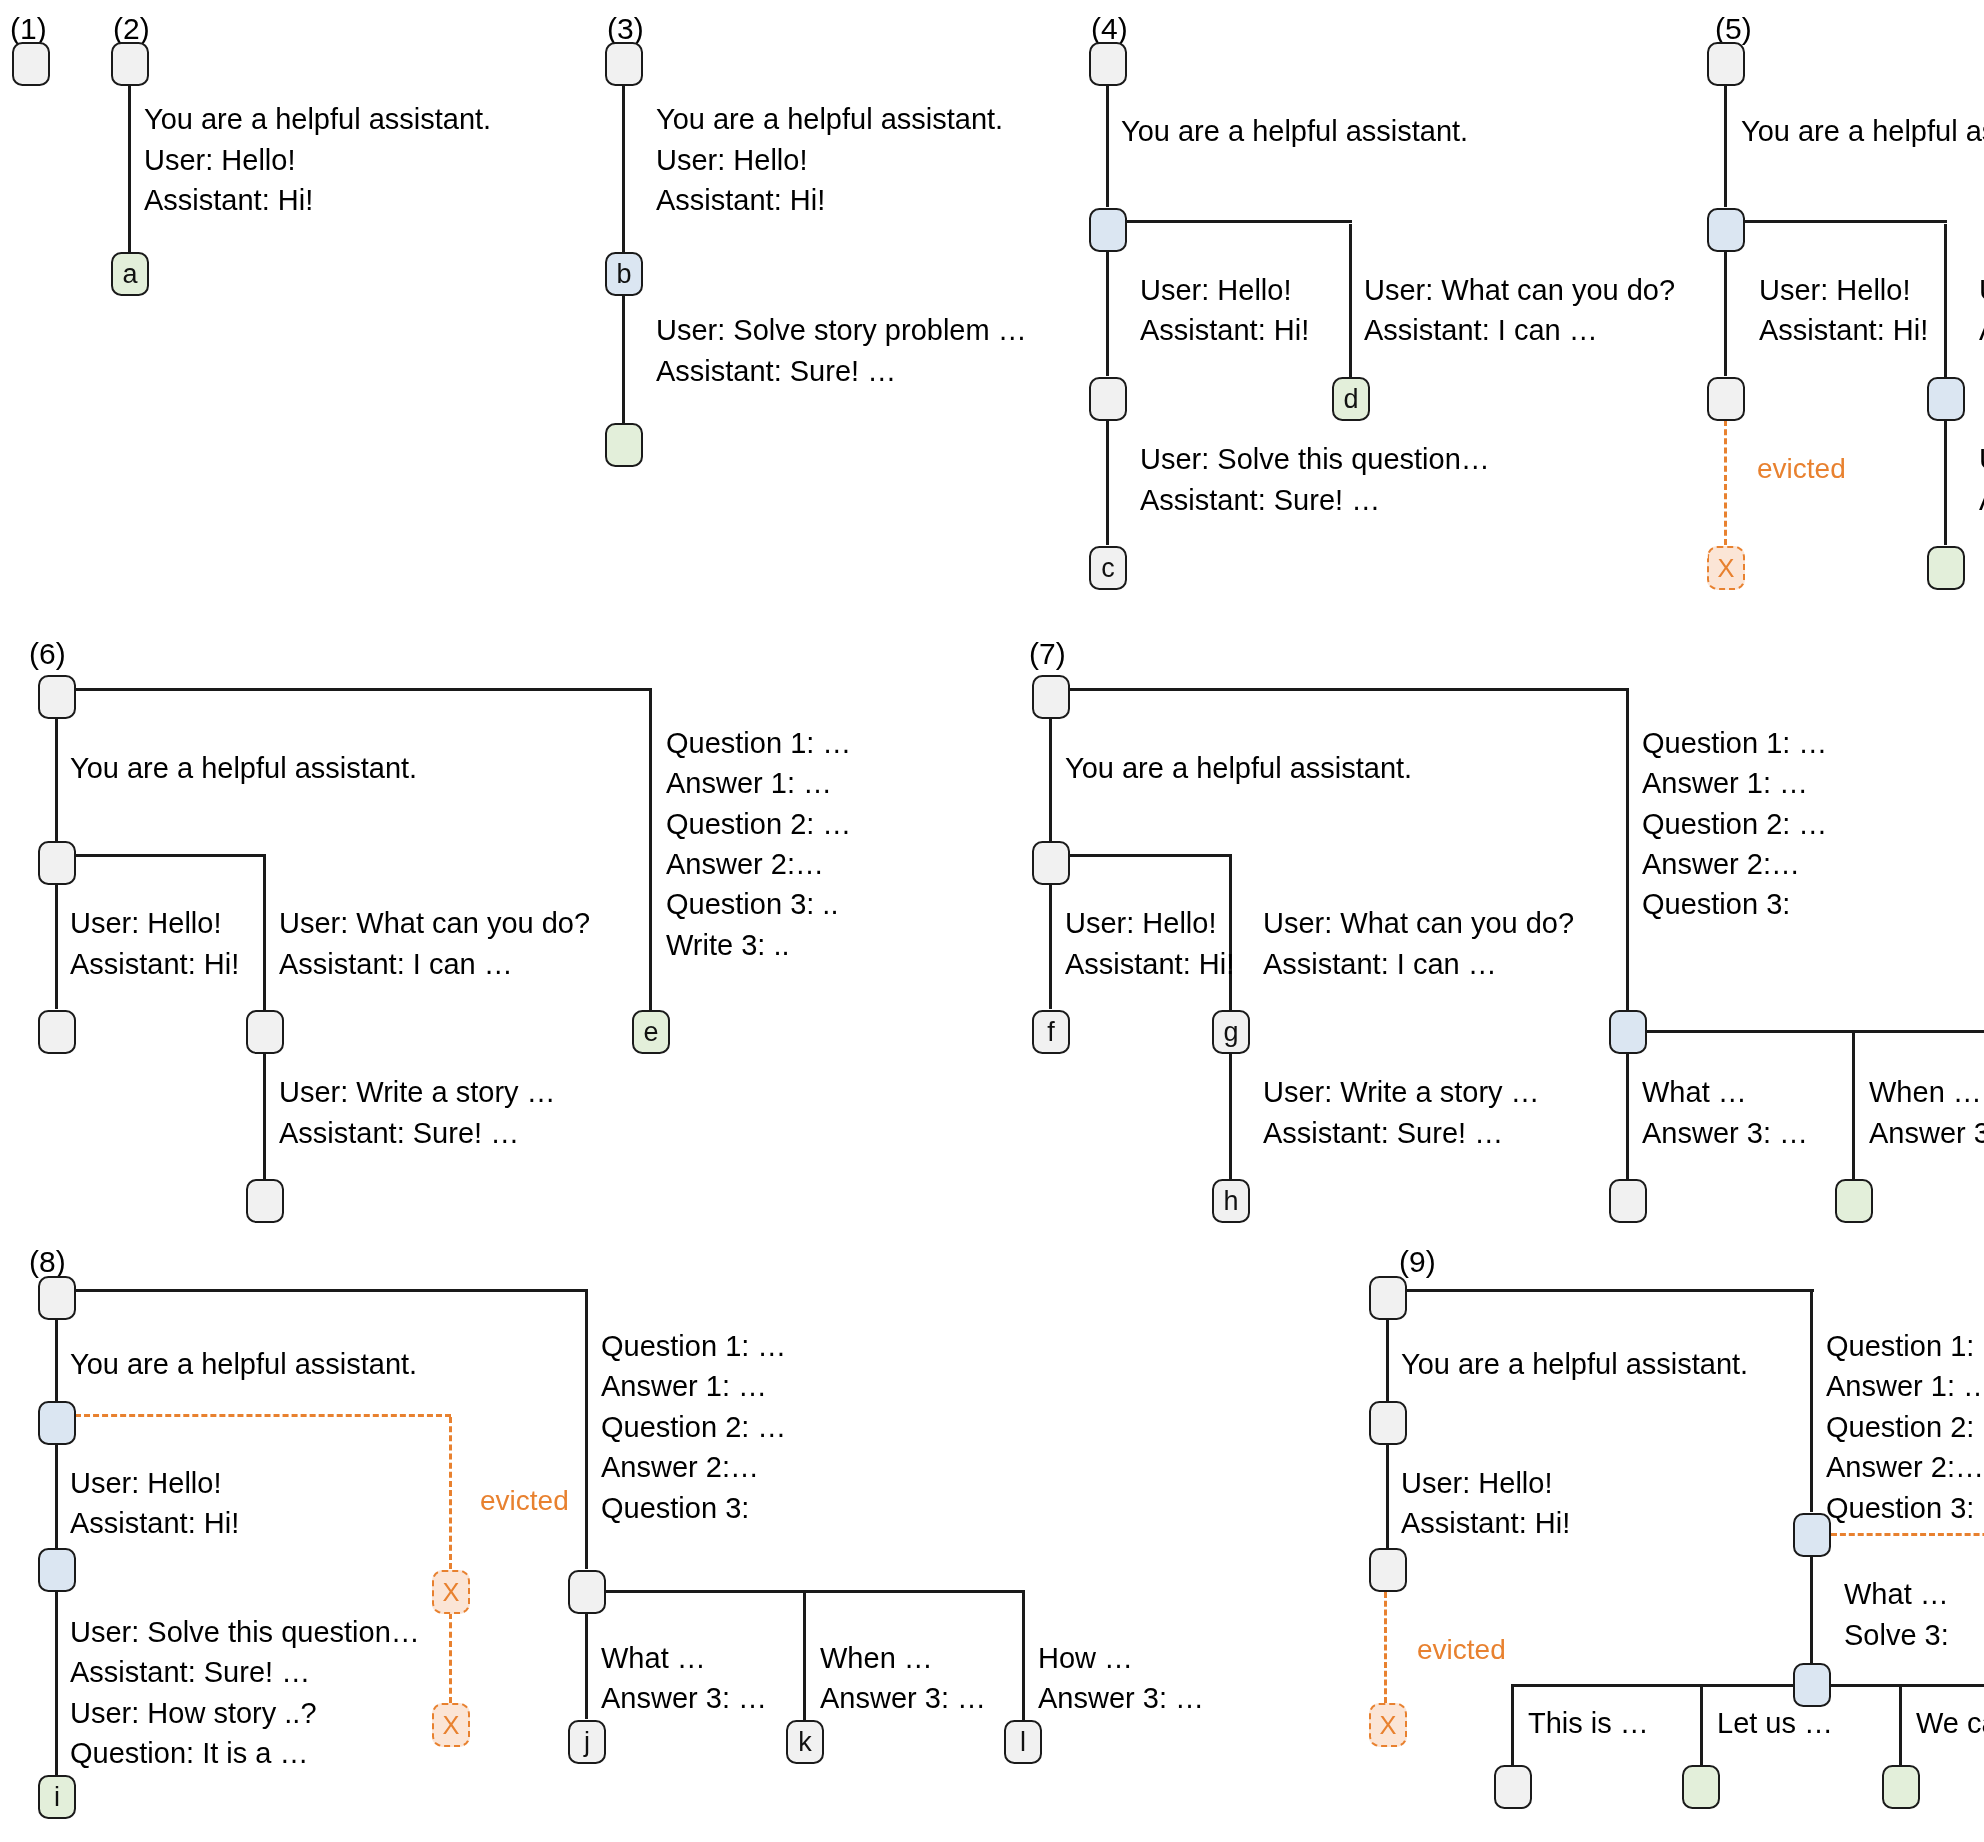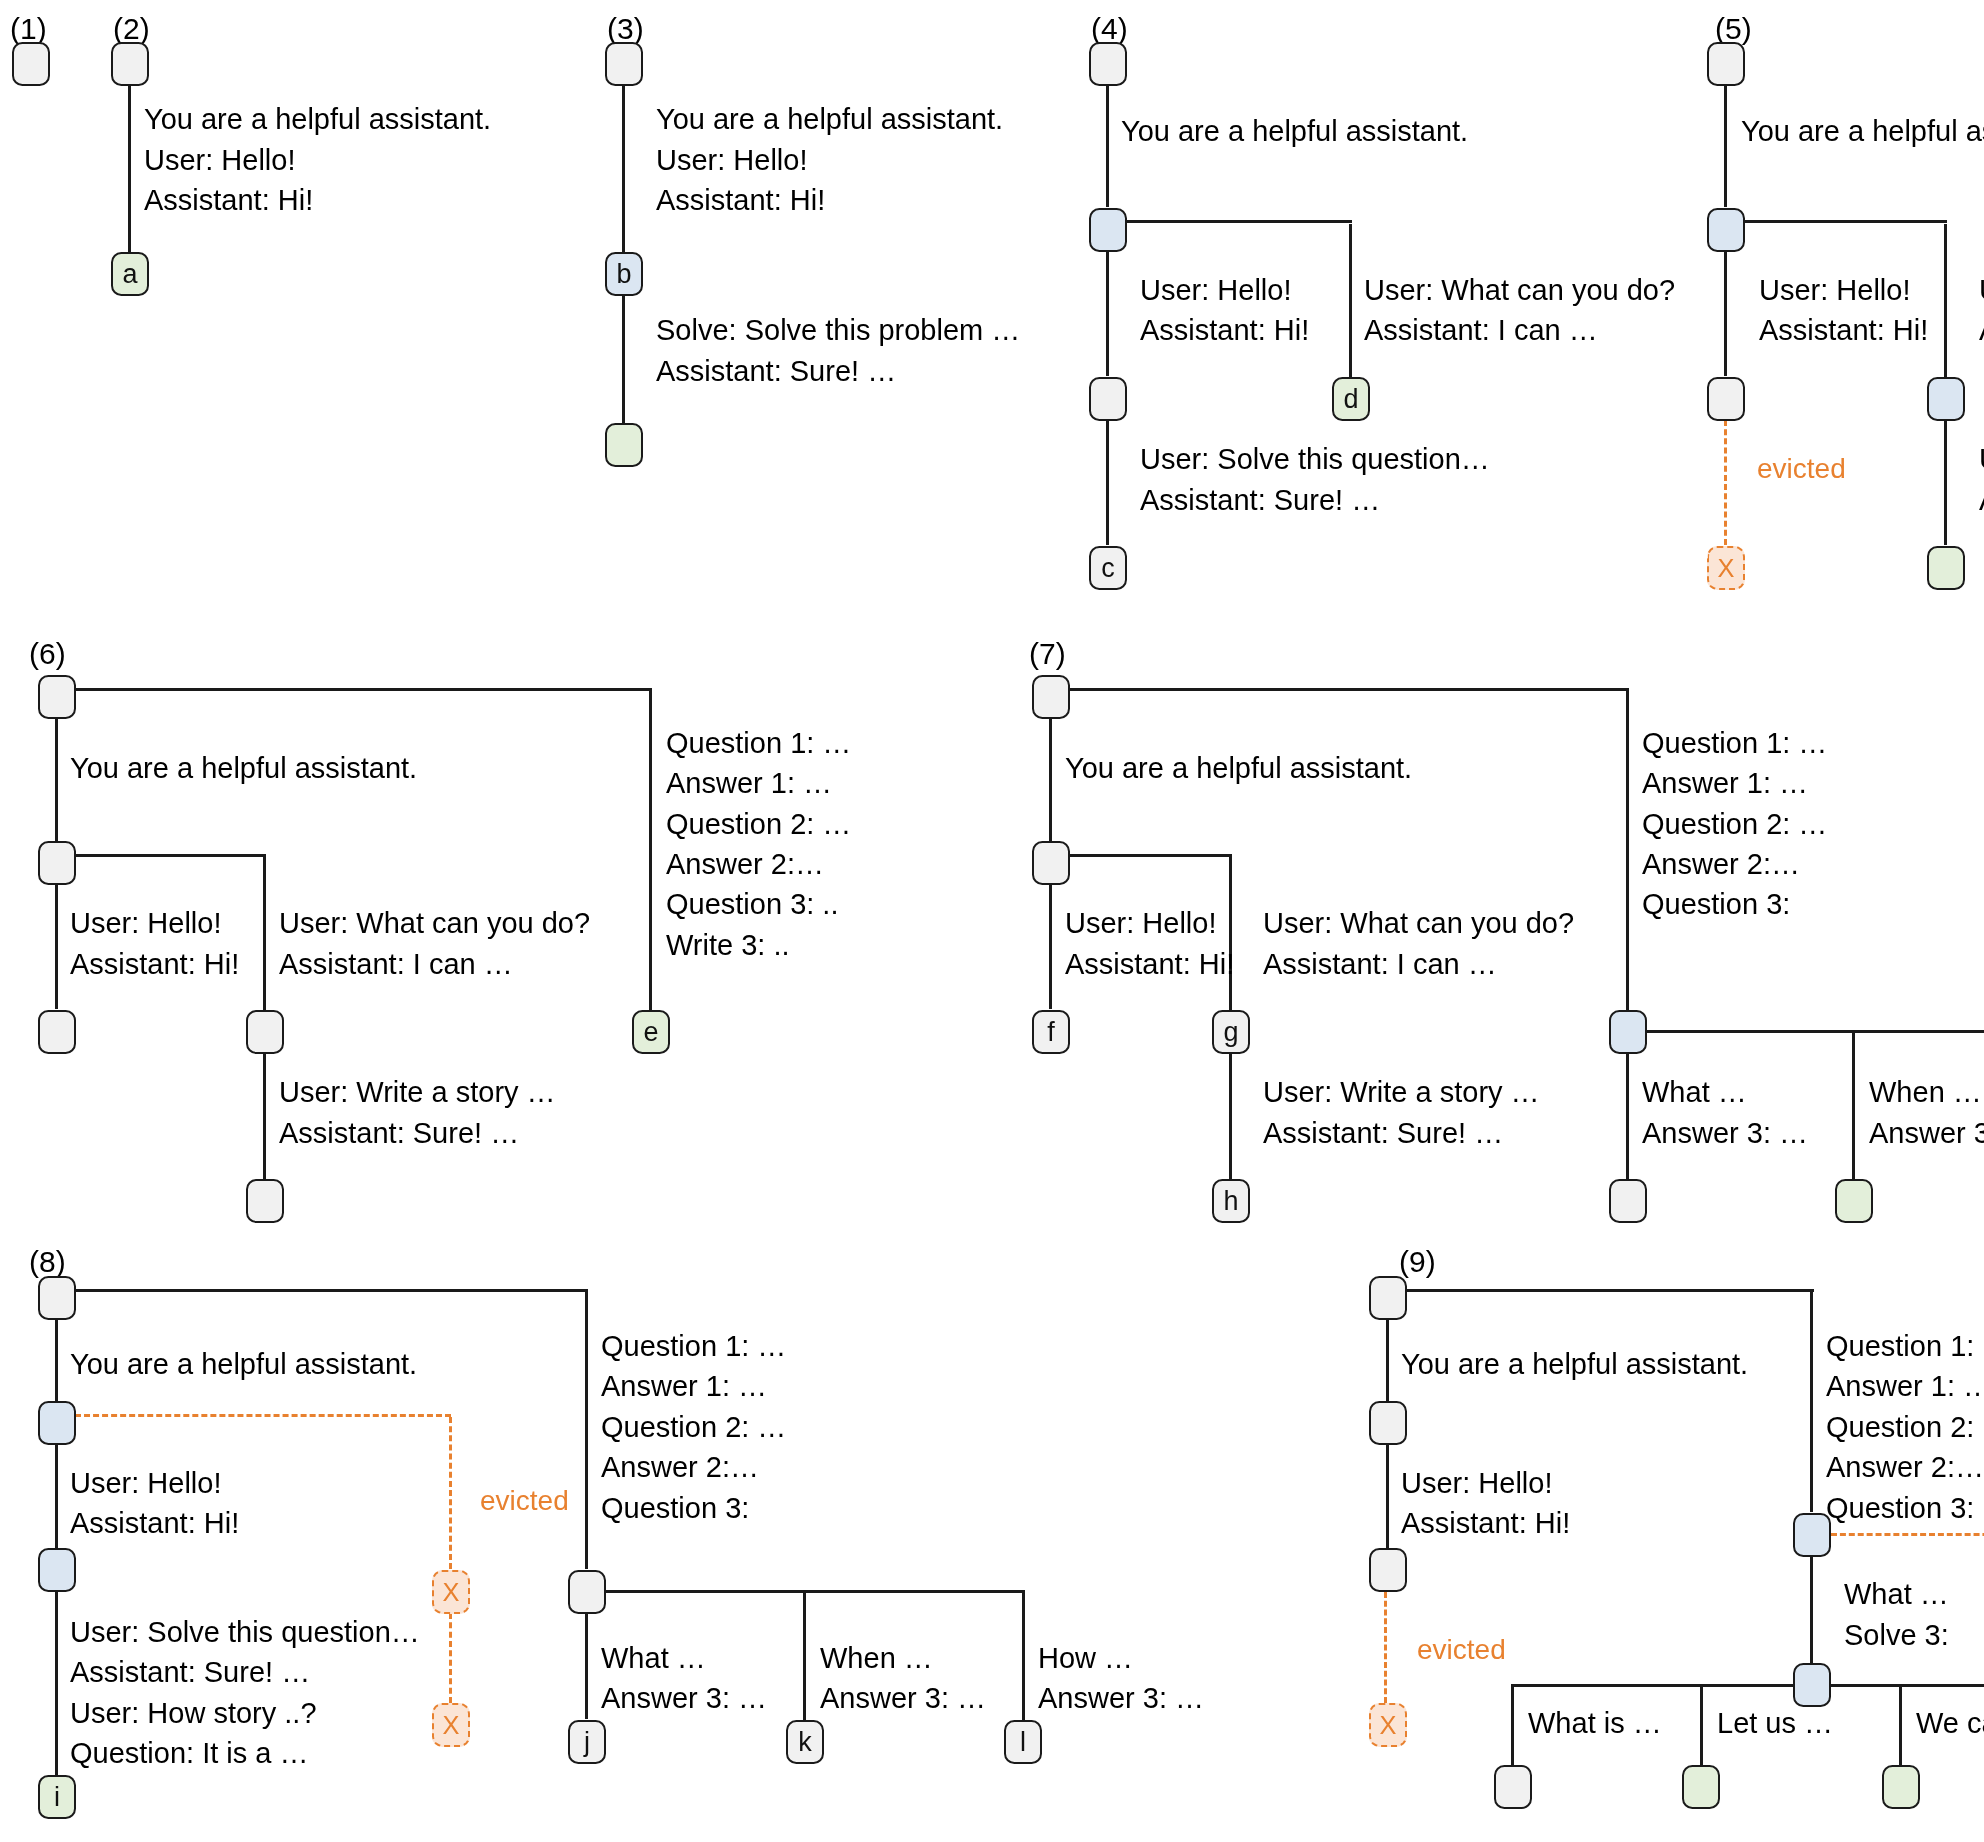--- a/index.html
+++ b/index.html
@@ -37,21 +37,21 @@
   <div class="n gr" style="left:111px;top:252px">a</div>
 
   <div class="pl" style="left:607px;top:12px">(3)</div>
   <div class="n g" style="left:605px;top:42px"></div>
   <div class="vl" style="left:622px;top:85px;height:167px"></div>
   <div class="t" style="left:656px;top:99px">You are a helpful assistant.</div>
   <div class="t" style="left:656px;top:140px">User: Hello!</div>
   <div class="t" style="left:656px;top:180px">Assistant: Hi!</div>
   <div class="n b" style="left:605px;top:252px">b</div>
   <div class="vl" style="left:622px;top:296px;height:127px"></div>
-  <div class="t" style="left:656px;top:310px">Solve: Solve this problem …</div>
+  <div class="t" style="left:656px;top:310px">User: Solve story problem …</div>
   <div class="t" style="left:656px;top:351px">Assistant: Sure! …</div>
   <div class="n gr" style="left:605px;top:423px"></div>
 
   <div class="pl" style="left:1091px;top:12px">(4)</div>
   <div class="n g" style="left:1089px;top:42px"></div>
   <div class="vl" style="left:1106px;top:85px;height:122px"></div>
   <div class="t" style="left:1121px;top:111px">You are a helpful assistant.</div>
   <div class="n b" style="left:1089px;top:208px"></div>
   <div class="hl" style="left:1126px;top:220px;width:226px"></div>
   <div class="vl" style="left:1349px;top:224px;height:153px"></div>
@@ -222,21 +222,21 @@
 
   <div class="vl" style="left:1810px;top:1556px;height:107px"></div>
   <div class="t" style="left:1844px;top:1574px">What …</div>
   <div class="t" style="left:1844px;top:1615px">Solve 3:</div>
   <div class="hl" style="left:1511px;top:1684px;width:596px"></div>
   <div class="n b" style="left:1793px;top:1663px"></div>
   <div class="vl" style="left:1511px;top:1687px;height:79px"></div>
   <div class="vl" style="left:1700px;top:1687px;height:79px"></div>
   <div class="vl" style="left:1899px;top:1687px;height:79px"></div>
 
-  <div class="t" style="left:1528px;top:1703px">What is …</div>
+  <div class="t" style="left:1528px;top:1703px">This is …</div>
   <div class="t" style="left:1717px;top:1703px">Let us …</div>
   <div class="t" style="left:1916px;top:1703px">We can …</div>
 
   <div class="n g" style="left:1494px;top:1765px"></div>
   <div class="n gr" style="left:1682px;top:1765px"></div>
   <div class="n gr" style="left:1882px;top:1765px"></div>
 
 </div>
 
 

